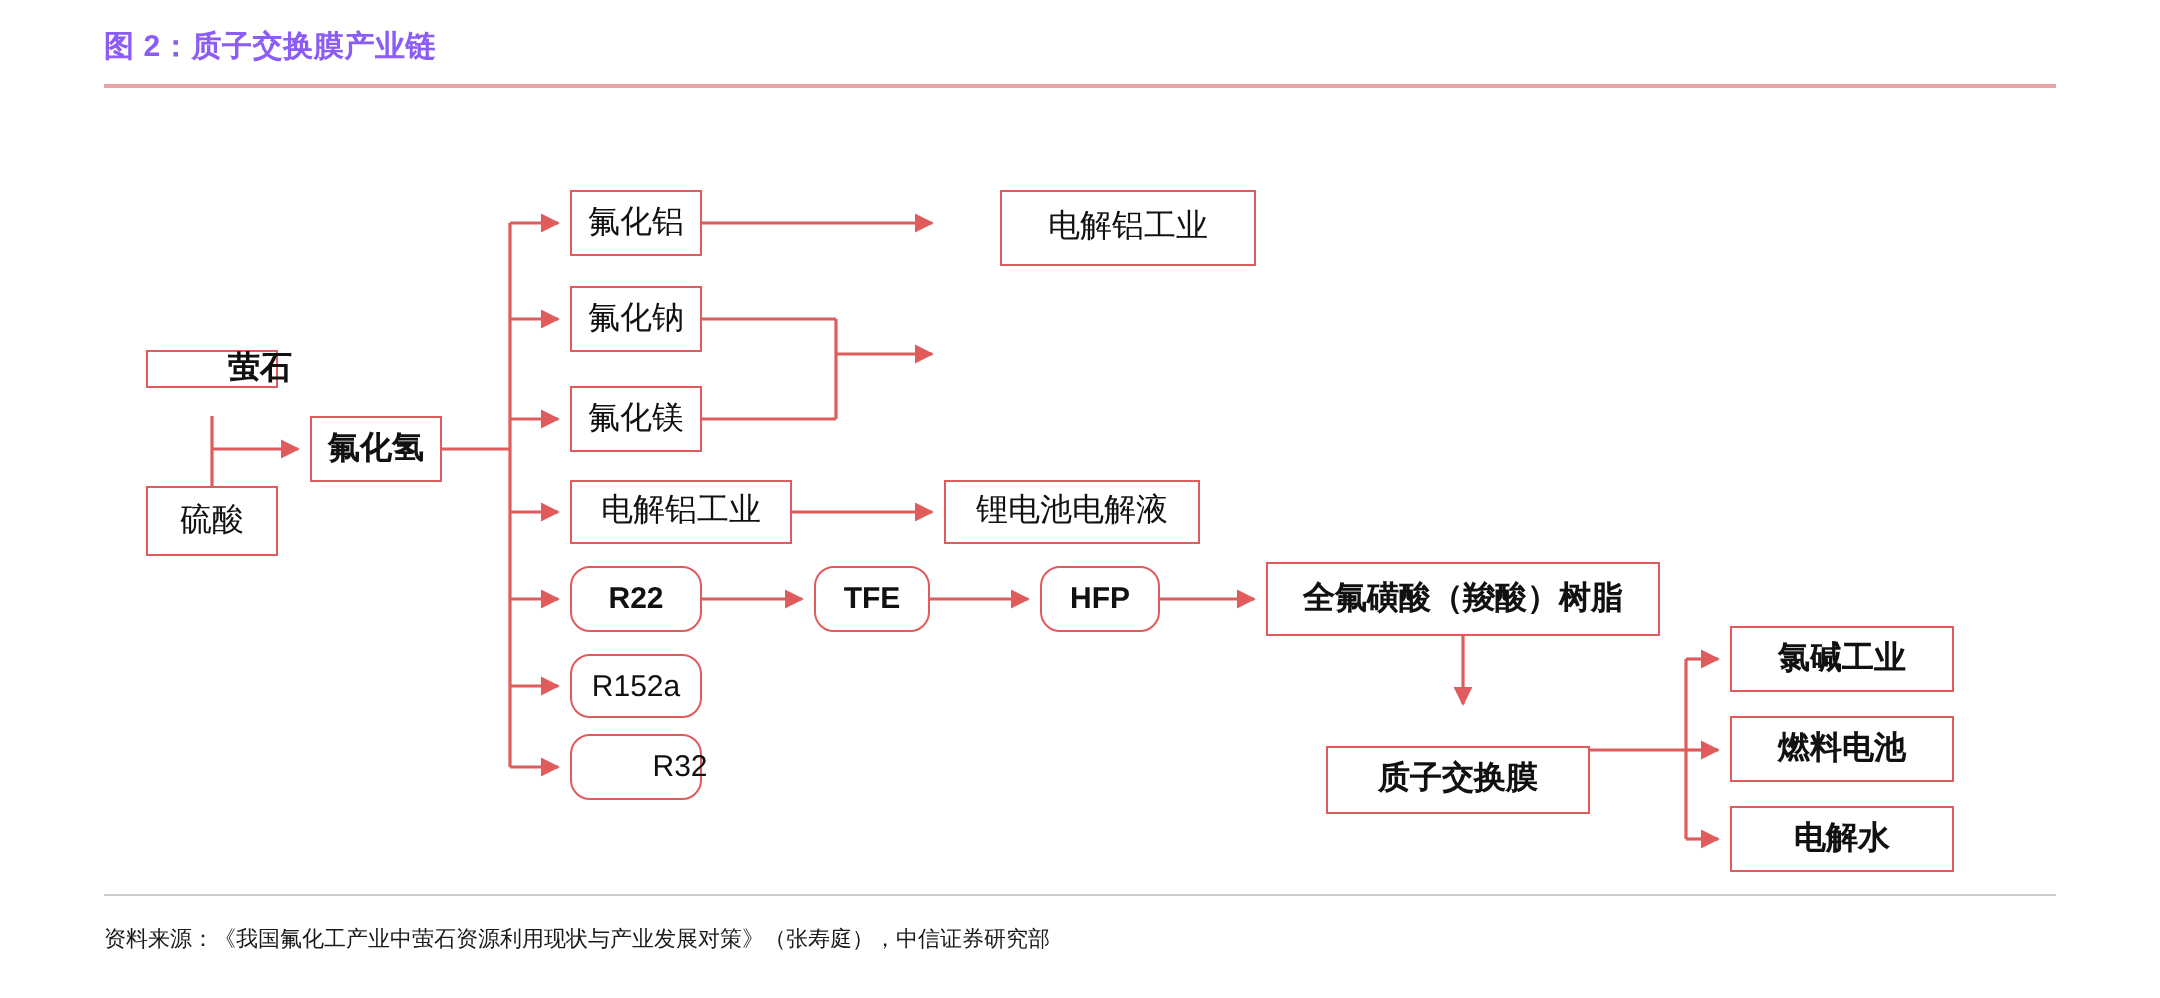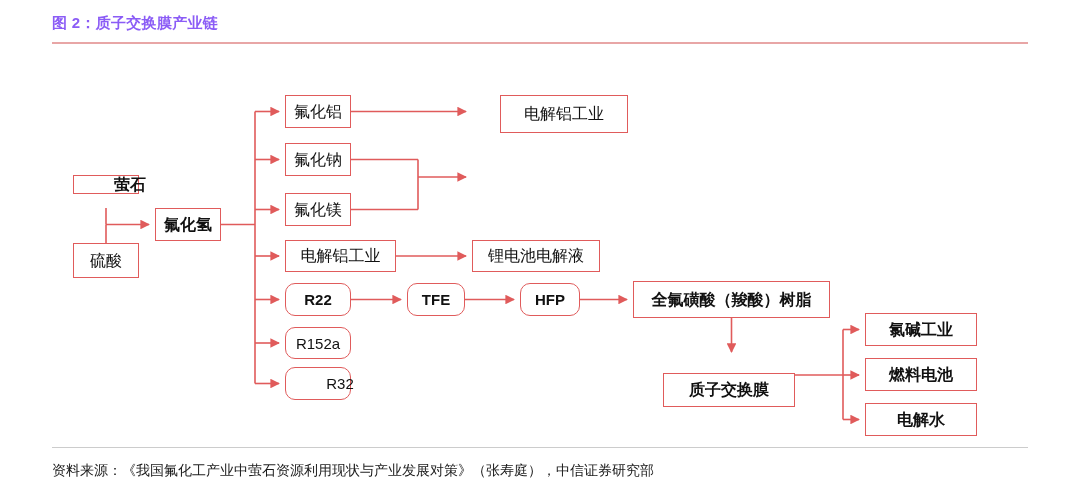--- a/index.html
+++ b/index.html
@@ -47,21 +47,21 @@
     left: 52px;
     top: 447px;
     width: 976px;
     height: 1px;
     background: #cccccc;
   }
   #source-note {
     position: absolute;
     left: 52px;
     top: 462px;
-    font-size: 14px;
+    font-size: 11px;
     color: #1a1a1a;
     white-space: nowrap;
   }
 
   
   #diagram {
     position: absolute;
     left: 0;
     top: 0;
     width: 1080px;

